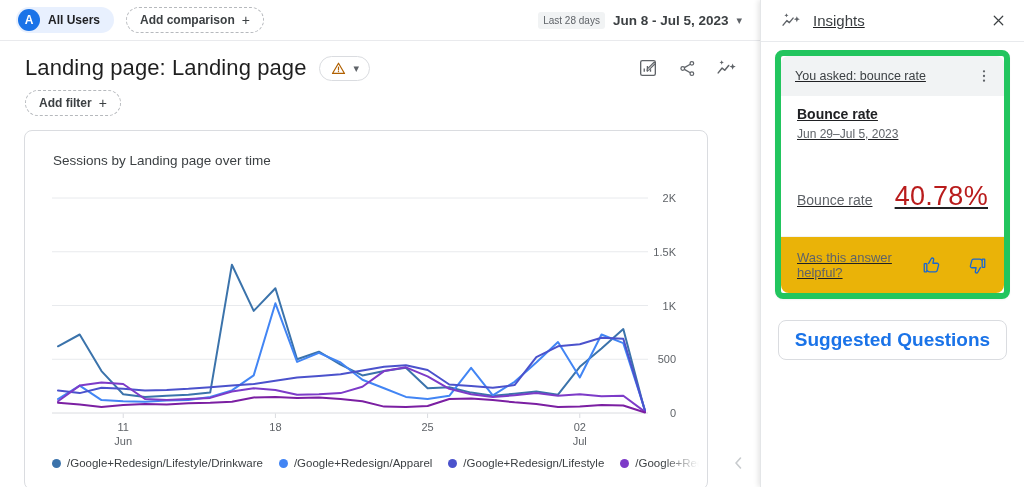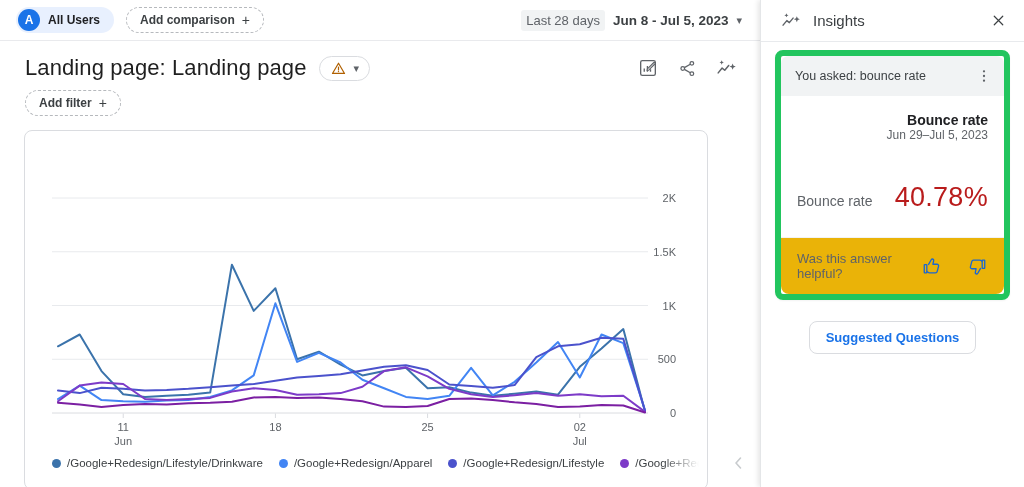--- a/index.html
+++ b/index.html
@@ -15,21 +15,21 @@
   .chip-all-users { display:flex; align-items:center; background:#e8f0fe; border-radius:16px;
     padding:2px 14px 2px 2px; gap:8px; cursor:pointer; }
   .avatar { width:22px; height:22px; border-radius:50%; background:#1a73e8; color:#fff;
     font-size:12px; font-weight:bold; display:flex; align-items:center; justify-content:center; }
   .chip-all-users .lbl { font-size:12px; font-weight:bold; color:#202124; }
   .chip-dashed { display:flex; align-items:center; gap:7px; border:1px dashed #b6b9bd;
     border-radius:16px; padding:5px 13px; font-size:12px; font-weight:bold; color:#3c4043;
     margin-left:12px; cursor:pointer; background:#fff; }
   .plus-glyph { font-size:14px; font-weight:normal; color:#3c4043; line-height:1; }
   .topbar-right { margin-left:auto; display:flex; align-items:center; gap:8px; }
-  .date-badge { background:#f1f3f4; color:#5f6368; font-size:13px; padding:3px 5px; border-radius:3px; }
+  .date-badge { background:#f1f3f4; color:#5f6368; font-size:10px; padding:3px 5px; border-radius:3px; }
   .date-text { font-size:13.5px; font-weight:bold; color:#3c4043; }
   .caret { color:#5f6368; font-size:11px; line-height:1; }
 
   .title-row { display:flex; align-items:center; padding:14px 22px 0 25px; }
   .page-title { font-size:22px; font-weight:normal; color:#1f1f1f; letter-spacing:.1px; }
   .warn-pill { display:flex; align-items:center; gap:7px; border:1px solid #dadce0;
     border-radius:15px; padding:3px 10px; margin-left:12px; cursor:pointer; background:#fff; }
   .toolbar-icons { margin-left:auto; display:flex; align-items:center; gap:15px; }
   .icon-btn { width:24px; height:24px; display:flex; align-items:center; justify-content:center;
     cursor:pointer; background:none; border:none; padding:0; }
@@ -46,47 +46,47 @@
   .legend-item { display:flex; align-items:center; gap:6px; position:relative; }
   .legend-dot { width:9px; height:9px; border-radius:50%; flex:none; }
   .legend-label { font-size:11.5px; color:#3c4043; white-space:nowrap; }
   .legend-item.truncated .legend-label { max-width:64px; overflow:hidden; }
   .legend-item.truncated::after { content:""; position:absolute; right:0; top:0; bottom:0;
     width:36px; background:linear-gradient(to right, rgba(255,255,255,0), #fff); }
   .legend-nav { margin-left:auto; display:flex; align-items:center; gap:6px; }
 
   
   .insights-panel { width:264px; height:487px; background:#fff; border-left:1px solid #e4e6e8;
-    box-shadow:-2px 0 5px rgba(0,0,0,.10); position:relative; }
+    box-shadow:-2px 0 5px rgba(0,0,0,.10); position:relative;text-decoration:underline; }
   .panel-header { height:42px; display:flex; align-items:center; padding:0 14px 0 20px;
     border-bottom:1px solid #e8eaed; }
   .panel-title { font-size:15px; color:#3c4043; margin-left:12px; }
   .panel-header .icon-btn { margin-left:auto; }
 
   .insight-card { margin:8px 14px 0 14px; border:6px solid #22c55e; border-radius:8px;
     background:#fff; box-shadow:0 1px 2px rgba(0,0,0,.05); }
   .card-head { background:#f1f3f4; border-radius:8px 8px 0 0; display:flex; align-items:center;
     padding:8px 8px 8px 14px; }
   .card-asked { font-size:12.5px; color:#3c4043; }
   .card-head .icon-btn { margin-left:auto; }
-  .card-body { padding:16px 16px 0 16px;text-align:right; }
+  .card-body { padding:10px 16px 0 16px; }
   .metric-title { font-size:14px; font-weight:bold; color:#202124; }
-  .metric-date { font-size:12px; color:#5f6368; }
+  .metric-date { font-size:12px; color:#5f6368; margin-top:5px; }
   .metric-row { display:flex; align-items:baseline; justify-content:space-between;
     margin-top:40px; padding-bottom:24px; }
   .metric-label { font-size:14px; color:#5f6368; }
   .metric-value { font-size:27px; color:#b91c1c; letter-spacing:.3px; }
   .card-foot { background:#eab308; border-radius:0 0 8px 8px; display:flex; align-items:center;
     padding:13px 16px; border-top:1px solid #f1f3f4; }
   .helpful-text { font-size:13px; color:#5f6368; }
   .thumbs { margin-left:auto; display:flex; align-items:center; gap:20px; }
 
   .suggested-wrap { text-align:center; margin-top:21px; }
   .suggested-btn { display:inline-block; background:#fff; border:1px solid #dadce0;
-    border-radius:8px; padding:8px 16px; font-size:13px; font-weight:bold; color:#1a73e8;
+    border-radius:8px; padding:8px 16px; font-size:19px; font-weight:bold; color:#1a73e8;
     cursor:pointer; font-family:"Liberation Sans", sans-serif; }
 </style>
 </head>
 <body>
 
 <div class="main">
 
   <div class="topbar">
     <div class="chip-all-users">
       <span class="avatar">A</span>
@@ -141,20 +141,21 @@
   </div>
 
   <div class="filter-row">
     <span class="chip-dashed" style="margin-left:0; display:inline-flex;">
       <span>Add filter</span>
       <span class="plus-glyph">+</span>
     </span>
   </div>
 
   <div class="chart-card">
+    <div class="chart-title">Sessions by Landing page over time</div>
     <svg class="plot-svg" width="640" height="262">
         <line x1="0" y1="223" x2="596" y2="223" stroke="#dadce0" stroke-width="1"></line>
         <text x="624" y="227" text-anchor="end" font-size="11" fill="#5f6368" font-family="Liberation Sans, sans-serif">0</text>
         <line x1="0" y1="169.25" x2="596" y2="169.25" stroke="#e8eaed" stroke-width="1"></line>
         <text x="624" y="173.25" text-anchor="end" font-size="11" fill="#5f6368" font-family="Liberation Sans, sans-serif">500</text>
         <line x1="0" y1="115.5" x2="596" y2="115.5" stroke="#e8eaed" stroke-width="1"></line>
         <text x="624" y="119.5" text-anchor="end" font-size="11" fill="#5f6368" font-family="Liberation Sans, sans-serif">1K</text>
         <line x1="0" y1="61.75" x2="596" y2="61.75" stroke="#e8eaed" stroke-width="1"></line>
         <text x="624" y="65.75" text-anchor="end" font-size="11" fill="#5f6368" font-family="Liberation Sans, sans-serif">1.5K</text>
         <line x1="0" y1="8" x2="596" y2="8" stroke="#e8eaed" stroke-width="1"></line>

